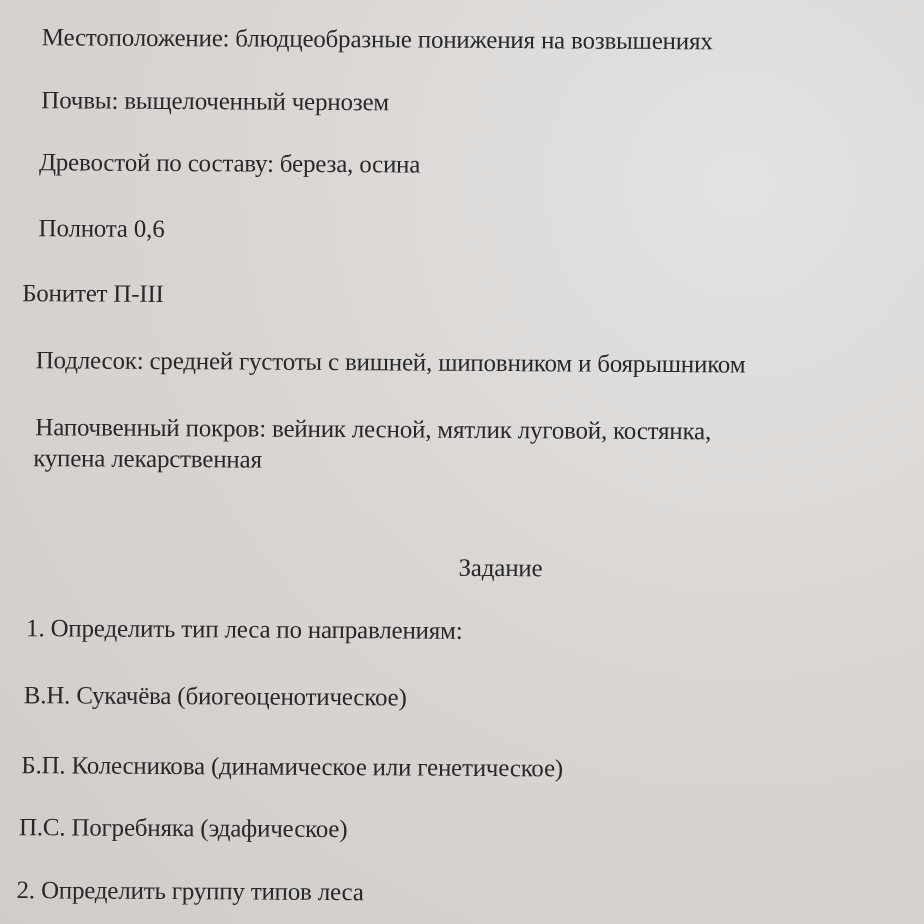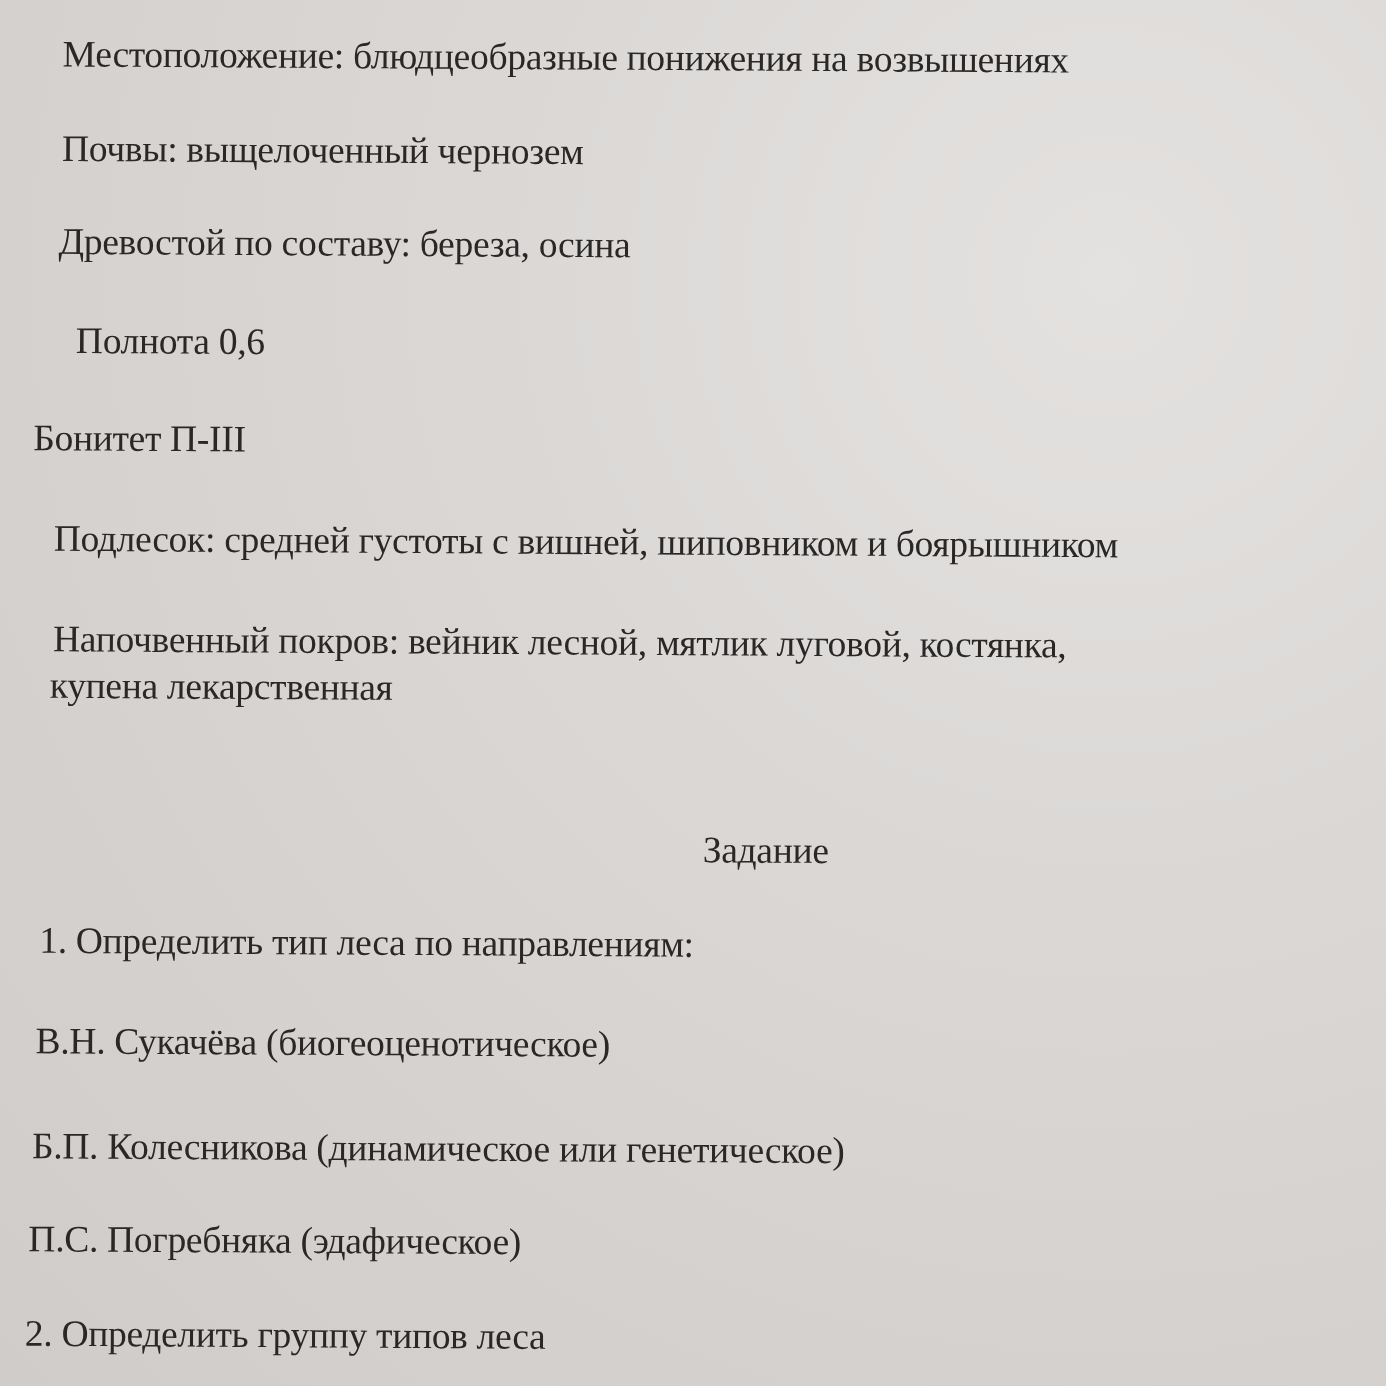--- a/index.html
+++ b/index.html
@@ -25,26 +25,26 @@
   .line {
     position: absolute;
     font-size: 25px;
     letter-spacing: -0.2px;
     white-space: nowrap;
     line-height: 30px;
   }
   .l-location { left: 42px; top: 22px; }
   .l-soil     { left: 42px; top: 85px; }
   .l-stand    { left: 40px; top: 147px; }
-  .l-density  { left: 52px; top: 213px; }
+  .l-density  { left: 40px; top: 213px; }
   .l-bonitet  { left: 24px; top: 278px; }
   .l-undergrowth { left: 38px; top: 345px; }
   .l-cover1   { left: 38px; top: 412px; }
   .l-cover2   { left: 36px; top: 443px; }
-  .l-task-title { left: 472px; top: 550px; }
+  .l-task-title { left: 462px; top: 550px; }
   .l-task1    { left: 30px; top: 613px; }
   .l-suk      { left: 28px; top: 680px; }
   .l-kol      { left: 26px; top: 750px; }
   .l-pog      { left: 24px; top: 812px; }
   .l-task2    { left: 22px; top: 875px; }
 </style>
 </head>
 <body>
 
 <div class="page">

